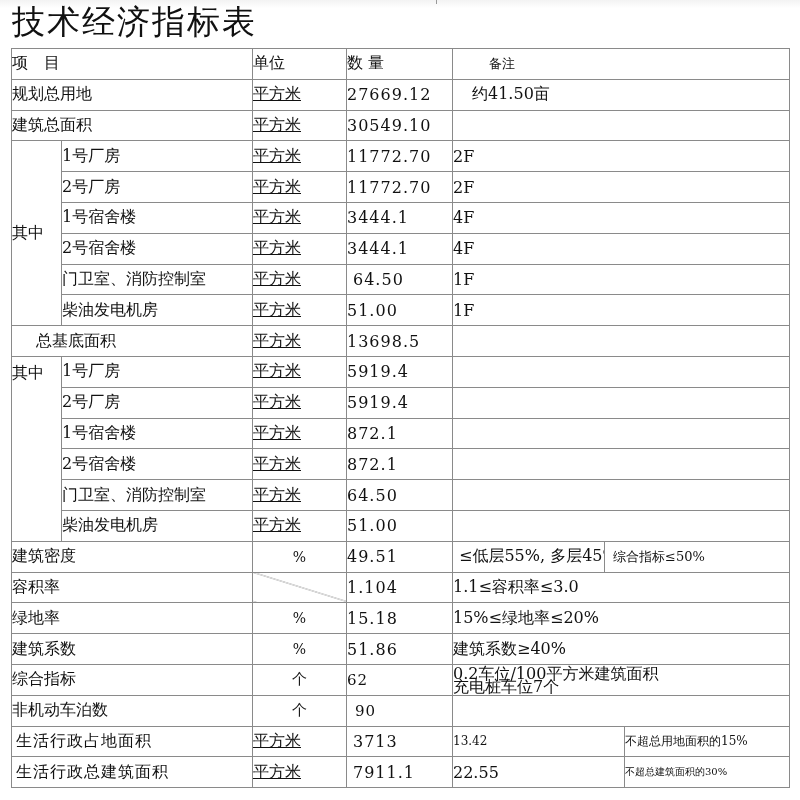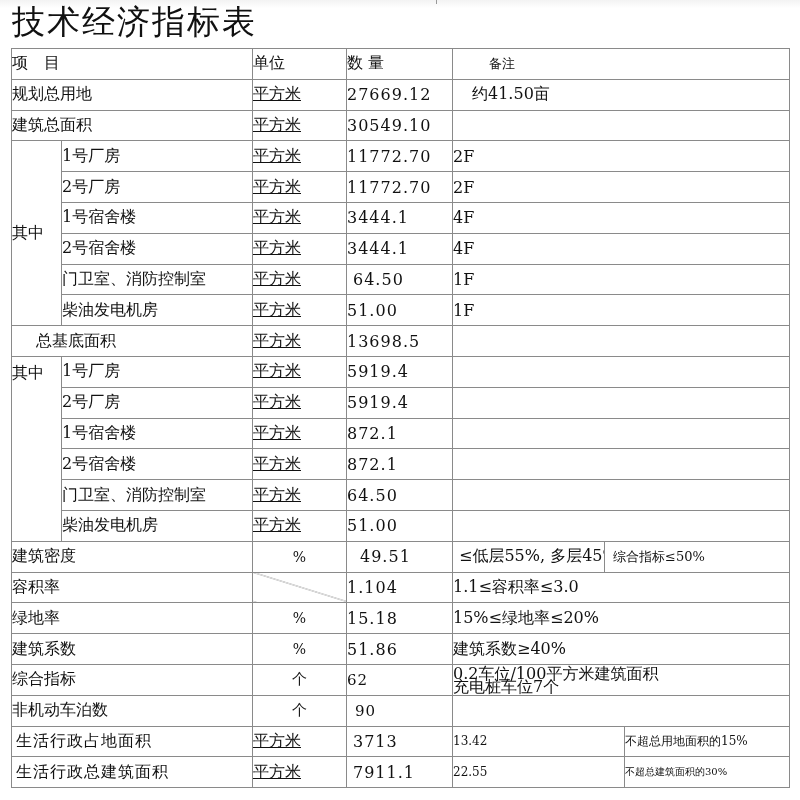--- a/index.html
+++ b/index.html
@@ -148,21 +148,21 @@
   <tr>
     <td class="sub-tight">柴油发电机房</td>
     <td class="unit">平方米</td>
     <td class="num">51.00</td>
     <td colspan="3"></td>
   </tr>
 
   <tr>
     <td colspan="2" class="lbl">建筑密度</td>
     <td class="unit-c" style="font-size:14px">%</td>
-    <td class="num" style="padding-left:13px">49.51</td>
+    <td class="num" style="padding-left:0">49.51</td>
     <td class="note-s" style="padding-left:6px">≤低层55%, 多层45%</td>
     <td colspan="2" class="note-s" style="padding-left:8px;font-size:13px">综合指标≤50%</td>
   </tr>
 
   <tr>
     <td colspan="2" class="lbl">容积率</td>
     <td class="diag"></td>
     <td class="num" style="padding-left:0">1.104</td>
     <td colspan="3" class="note-s">1.1≤容积率≤3.0</td>
   </tr>
@@ -203,17 +203,17 @@
     <td class="unit">平方米</td>
     <td class="num" style="padding-left:6px">3713</td>
     <td colspan="2" class="note-s" style="font-size:12px">13.42</td>
     <td class="note-s" style="font-size:12px">不超总用地面积的15%</td>
   </tr>
 
   <tr>
     <td colspan="2" class="lbl" style="padding-left:4px;letter-spacing:1px">生活行政总建筑面积</td>
     <td class="unit">平方米</td>
     <td class="num" style="padding-left:6px">7911.1</td>
-    <td colspan="2" class="note-s" style="font-size:12px">22.55</td>
+    <td colspan="2" class="note-s" style="font-size:16px">22.55</td>
     <td class="note-s" style="font-size:10px">不超总建筑面积的30%</td>
   </tr>
 </tbody>
   </table>
 
 </body></html>

